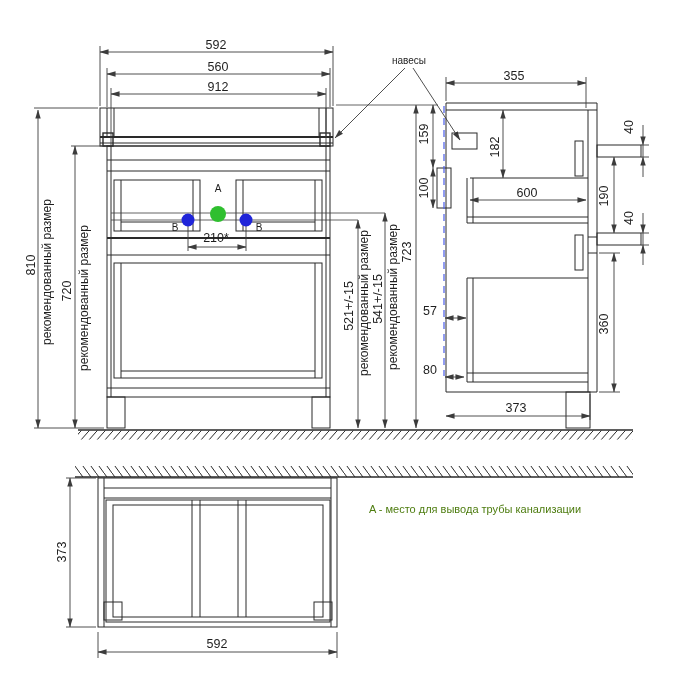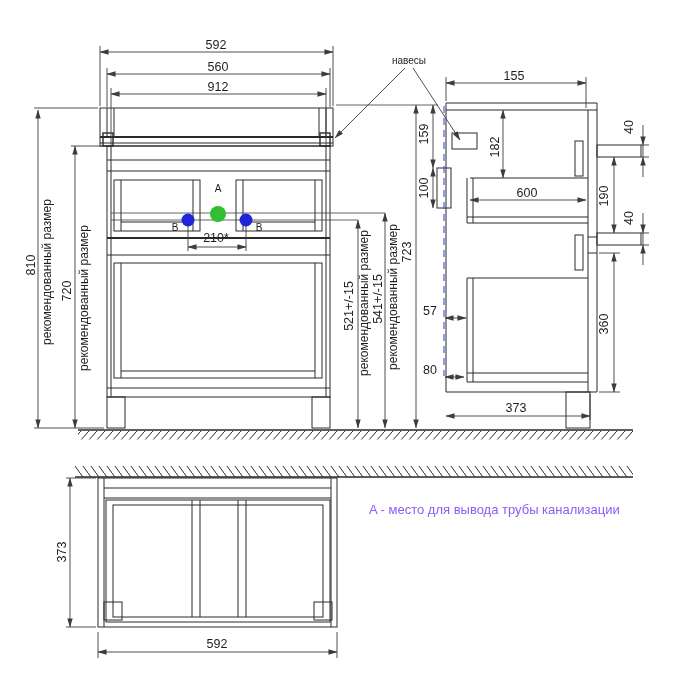--- a/index.html
+++ b/index.html
@@ -3,21 +3,21 @@
 <meta charset="utf-8">
 <style>
   html,body{margin:0;padding:0;background:#ffffff;}
   #canvas{position:relative;width:700px;height:700px;background:#ffffff;overflow:hidden;
           font-family:"Liberation Sans",sans-serif;}
   .lbl{position:absolute;white-space:nowrap;font-size:12.5px;color:#1e1e1e;
        transform:translate(-50%,-50%);line-height:1;}
   .rot{transform:translate(-50%,-50%) rotate(-90deg);}
   .sm{font-size:12px;}
   .md{font-size:10px;}
-  .legend{position:absolute;white-space:nowrap;font-size:13px;color:#8b5cf6;
+  .legend{position:absolute;white-space:nowrap;font-size:11px;color:#4d7c0f;
           transform:translate(0,-50%);line-height:1;text-align:center;}
   svg{position:absolute;left:0;top:0;}
 </style>
 </head>
 <body>
 
 <div id="canvas">
 
   <svg width="700" height="700" viewBox="0 0 700 700">
     <defs>
@@ -213,21 +213,21 @@
   <div class="lbl md" style="left:259px;top:228px">B</div>
   <div class="lbl" style="left:216px;top:238px">210*</div>
   <div class="lbl rot" style="left:349px;top:306px">521+/-15</div>
   <div class="lbl rot sm" style="left:364px;top:303px">рекомендованный размер</div>
   <div class="lbl rot" style="left:378px;top:299px">541+/-15</div>
   <div class="lbl rot sm" style="left:393px;top:297px">рекомендованный размер</div>
   <div class="lbl rot" style="left:407px;top:252px">723</div>
   <div class="lbl rot" style="left:424px;top:134px">159</div>
   <div class="lbl rot" style="left:424px;top:188px">100</div>
 
-  <div class="lbl" style="left:514px;top:76px">155</div>
+  <div class="lbl" style="left:514px;top:76px">355</div>
   <div class="lbl rot" style="left:495px;top:147px">182</div>
   <div class="lbl" style="left:527px;top:193px">600</div>
   <div class="lbl rot" style="left:629px;top:127px">40</div>
   <div class="lbl rot" style="left:604px;top:196px">190</div>
   <div class="lbl rot" style="left:629px;top:218px">40</div>
   <div class="lbl" style="left:430px;top:311px">57</div>
   <div class="lbl" style="left:430px;top:370px">80</div>
   <div class="lbl rot" style="left:604px;top:324px">360</div>
   <div class="lbl" style="left:516px;top:408px">373</div>
 

